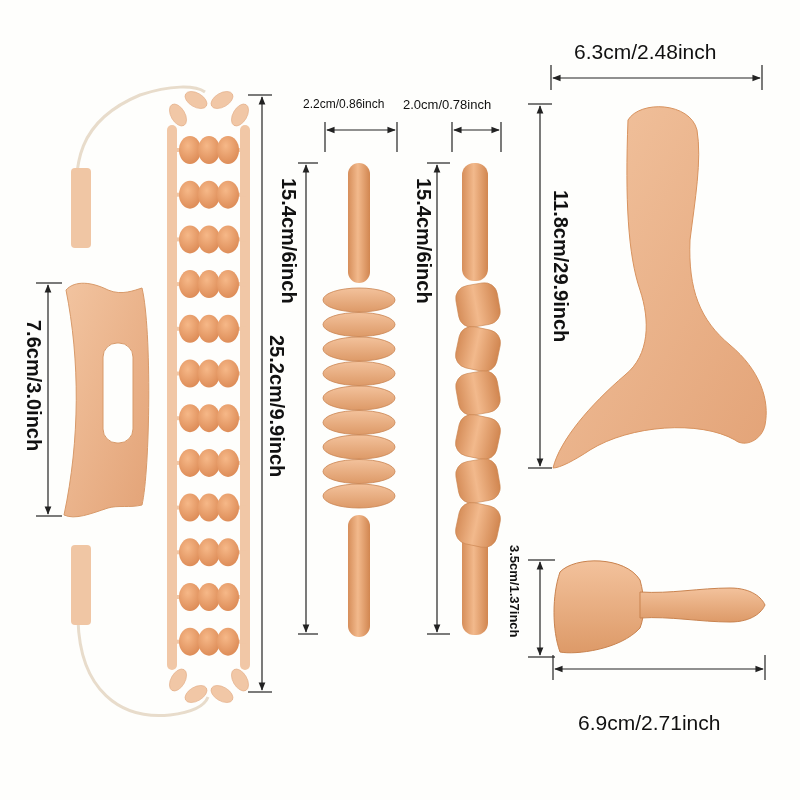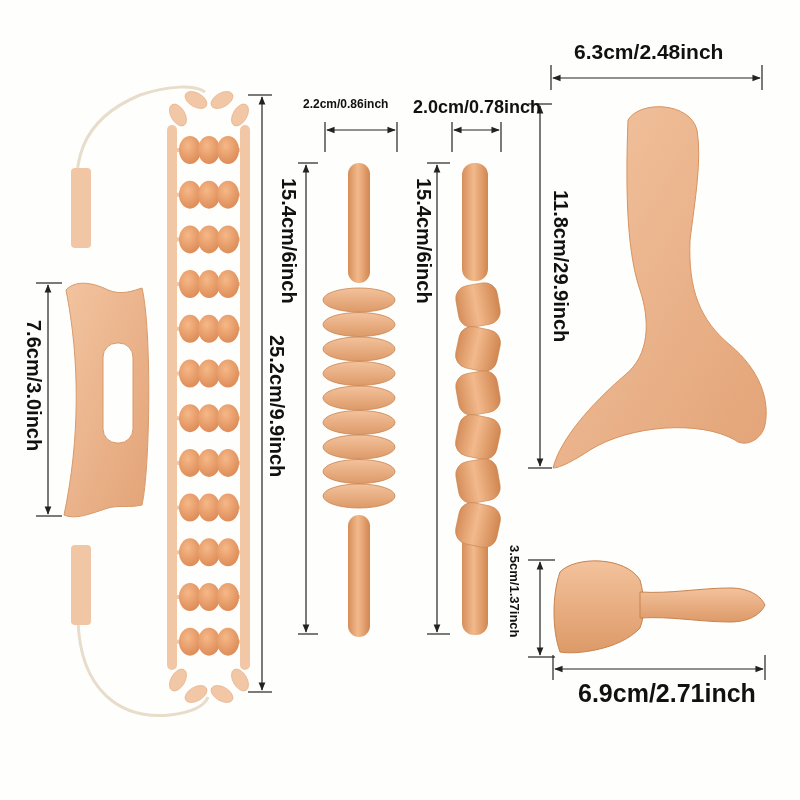--- a/index.html
+++ b/index.html
@@ -1,17 +1,17 @@
 <!DOCTYPE html>
 <html><head>
 <meta charset="utf-8">
 <style>
   html, body { margin:0; padding:0; }
   body { width:800px; height:800px; background:#fefefc; position:relative; overflow:hidden; font-family:"Liberation Sans", sans-serif; }
-  .lbl { position:absolute; font-weight:bold; color:#111; white-space:nowrap; }
+  .lbl { position:absolute; font-weight:normal; color:#111; white-space:nowrap; }
   .vlbl { position:absolute; font-weight:bold; color:#111; white-space:nowrap; transform-origin:0 0; transform:rotate(90deg); }
   svg.stage { position:absolute; left:0; top:0; }
 </style>
 </head>
 <body>
 
 <svg class="stage" width="800" height="800" viewBox="0 0 800 800">
   <defs>
     <linearGradient id="woodH" x1="0" x2="1" y1="0" y2="0">
       <stop offset="0" stop-color="#d68e5a"></stop>
@@ -189,21 +189,21 @@
     <line x1="540" y1="562" x2="540" y2="655" marker-start="url(#arr)" marker-end="url(#arr)"></line>
 
     <line x1="553" y1="655" x2="553" y2="680"></line>
       <line x1="765" y1="655" x2="765" y2="680"></line>
     <line x1="555" y1="669" x2="763" y2="669" marker-start="url(#arr)" marker-end="url(#arr)"></line>
   </g>
 </svg>
 
 <div class="lbl" style="left:574px; top:40px; font-size:21px;">6.3cm/2.48inch</div>
 <div class="lbl" style="left:303px; top:97px; font-size:12px;">2.2cm/0.86inch</div>
-<div class="lbl" style="left:413px; top:97px; font-size:18px;">2.0cm/0.78inch</div>
-<div class="lbl" style="left:578px; top:679px; font-size:25px;">6.9cm/2.71inch</div>
+<div class="lbl" style="left:403px; top:97px; font-size:13px;">2.0cm/0.78inch</div>
+<div class="lbl" style="left:578px; top:711px; font-size:21px;">6.9cm/2.71inch</div>
 
 <div class="vlbl" style="left:300px; top:178px; font-size:20px;">15.4cm/6inch</div>
 <div class="vlbl" style="left:288px; top:335px; font-size:20px;">25.2cm/9.9inch</div>
 <div class="vlbl" style="left:435px; top:178px; font-size:20px;">15.4cm/6inch</div>
 <div class="vlbl" style="left:572px; top:190px; font-size:20px;">11.8cm/29.9inch</div>
 <div class="vlbl" style="left:45px; top:320px; font-size:20px;">7.6cm/3.0inch</div>
 <div class="vlbl" style="left:522px; top:545px; font-size:13px;">3.5cm/1.37inch</div>
 
 </body></html>

